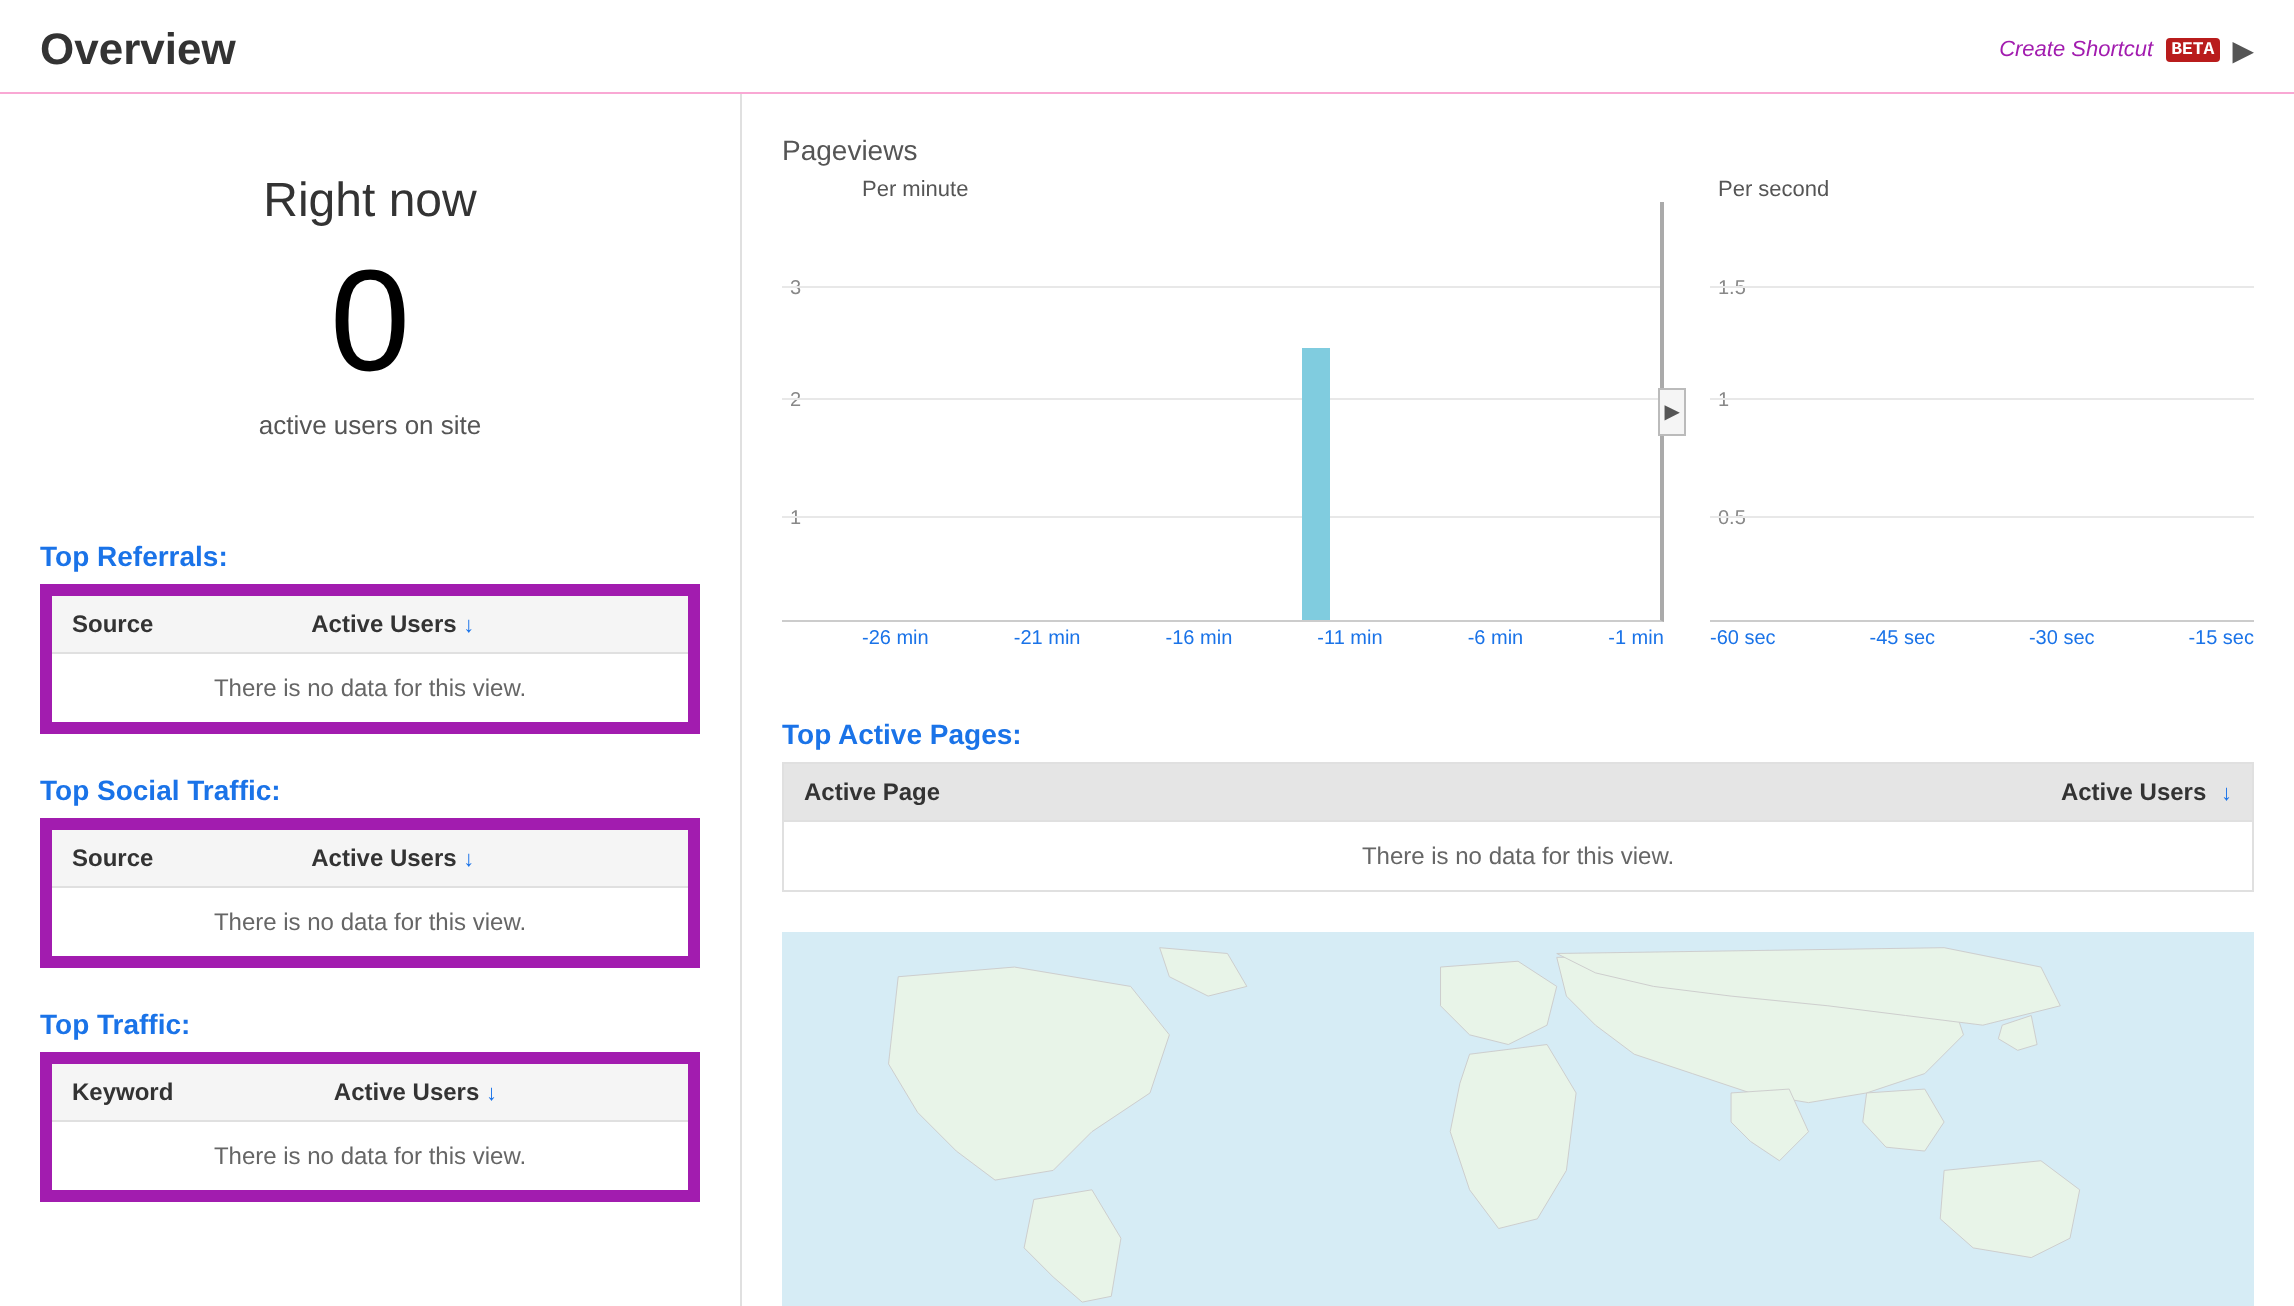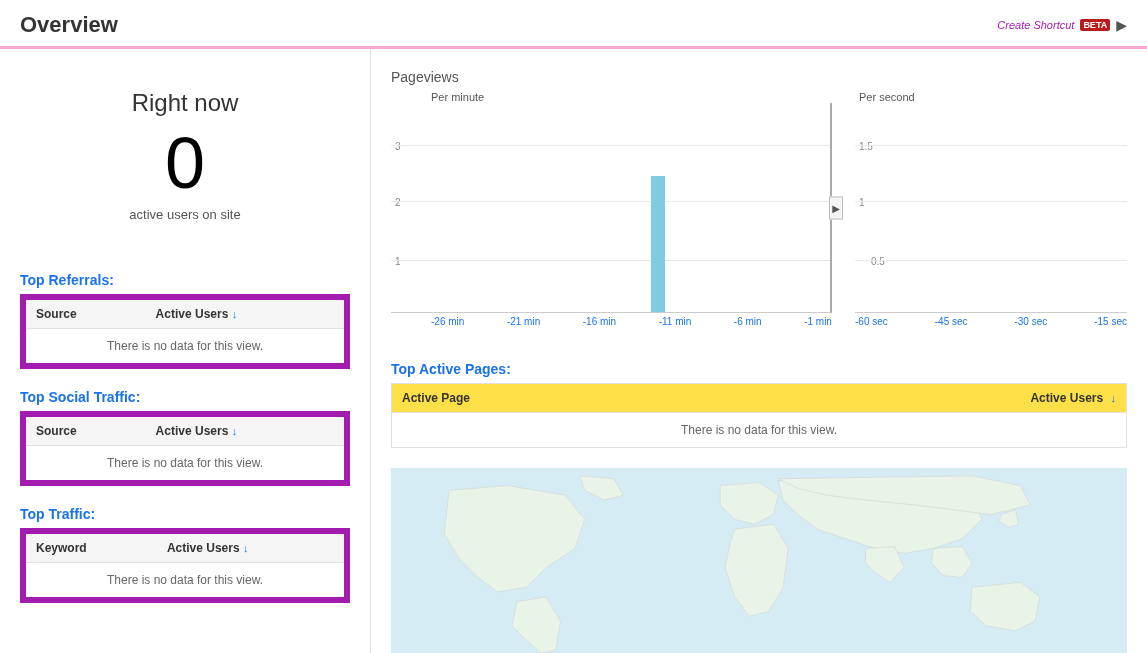--- a/index.html
+++ b/index.html
@@ -3,21 +3,21 @@
   <meta charset="utf-8">
   <style>
     * { box-sizing: border-box; margin: 0; padding: 0; }
     body { font-family: Arial, sans-serif; font-size: 13px; background: #fff; color: #333; }
 
     .header {
       display: flex;
       justify-content: space-between;
       align-items: center;
       padding: 12px 20px 8px 20px;
-      border-bottom: 3px solid #f9a8d4;
+      border-bottom: 1px solid #f9a8d4;
     }
     .header-title {
       font-size: 22px;
       font-weight: bold;
       color: #333;
     }
     .header-right {
       display: flex;
       align-items: center;
       gap: 6px;
@@ -29,20 +29,21 @@
       cursor: pointer;
       font-style: italic;
     }
     .beta-badge {
       background: #b91c1c;
       color: #fff;
       font-size: 9px;
       font-weight: bold;
       padding: 1px 3px;
       border-radius: 2px;
+      font-family: Liberation Mono, monospace;
     }
     .arrow-icon {
       font-size: 14px;
       color: #555;
       cursor: pointer;
     }
 
     
     .left-panel {
       width: 370px;
@@ -129,21 +130,21 @@
       position: relative;
       overflow: hidden;
       margin-top: 6px;
     }
     .top-active-table {
       width: 100%;
       border-collapse: collapse;
       border: 1px solid #e0e0e0;
     }
     .top-active-table th {
-      background: #fde047;
+      background: #e5e5e5;
       font-size: 12px;
       font-weight: bold;
       padding: 7px 10px;
       border-bottom: 1px solid #e0e0e0;
     }
     .top-active-table td {
       padding: 10px 10px;
       font-size: 12px;
       color: #666;
       text-align: center;
@@ -265,21 +266,21 @@
             <span>-1 min</span>
           </div>
         </div>
 
         <div style="width:280px;position:relative;padding-left:8px;">
           <div style="font-size:11px;color:#555;padding:2px 0 0 4px;">Per second</div>
           <div style="position:relative;height:210px;border-bottom:1px solid #ccc;">
 
             <div style="position:absolute;left:4px;top:18%;font-size:10px;color:#888;">1.5</div>
             <div style="position:absolute;left:4px;top:45%;font-size:10px;color:#888;">1</div>
-            <div style="position:absolute;left:16px;top:73%;font-size:10px;color:#888;">0.5</div>
+            <div style="position:absolute;left:4px;top:73%;font-size:10px;color:#888;">0.5</div>
 
             <div style="position:absolute;width:100%;border-top:1px solid #e8e8e8;top:20%;left:0;"></div>
             <div style="position:absolute;width:100%;border-top:1px solid #e8e8e8;top:47%;left:0;"></div>
             <div style="position:absolute;width:100%;border-top:1px solid #e8e8e8;top:75%;left:0;"></div>
           </div>
           <div style="display:flex;justify-content:space-between;padding:3px 0 0 0;font-size:10px;color:#1a73e8;">
             <span>-60 sec</span>
             <span>-45 sec</span>
             <span>-30 sec</span>
             <span>-15 sec</span>

